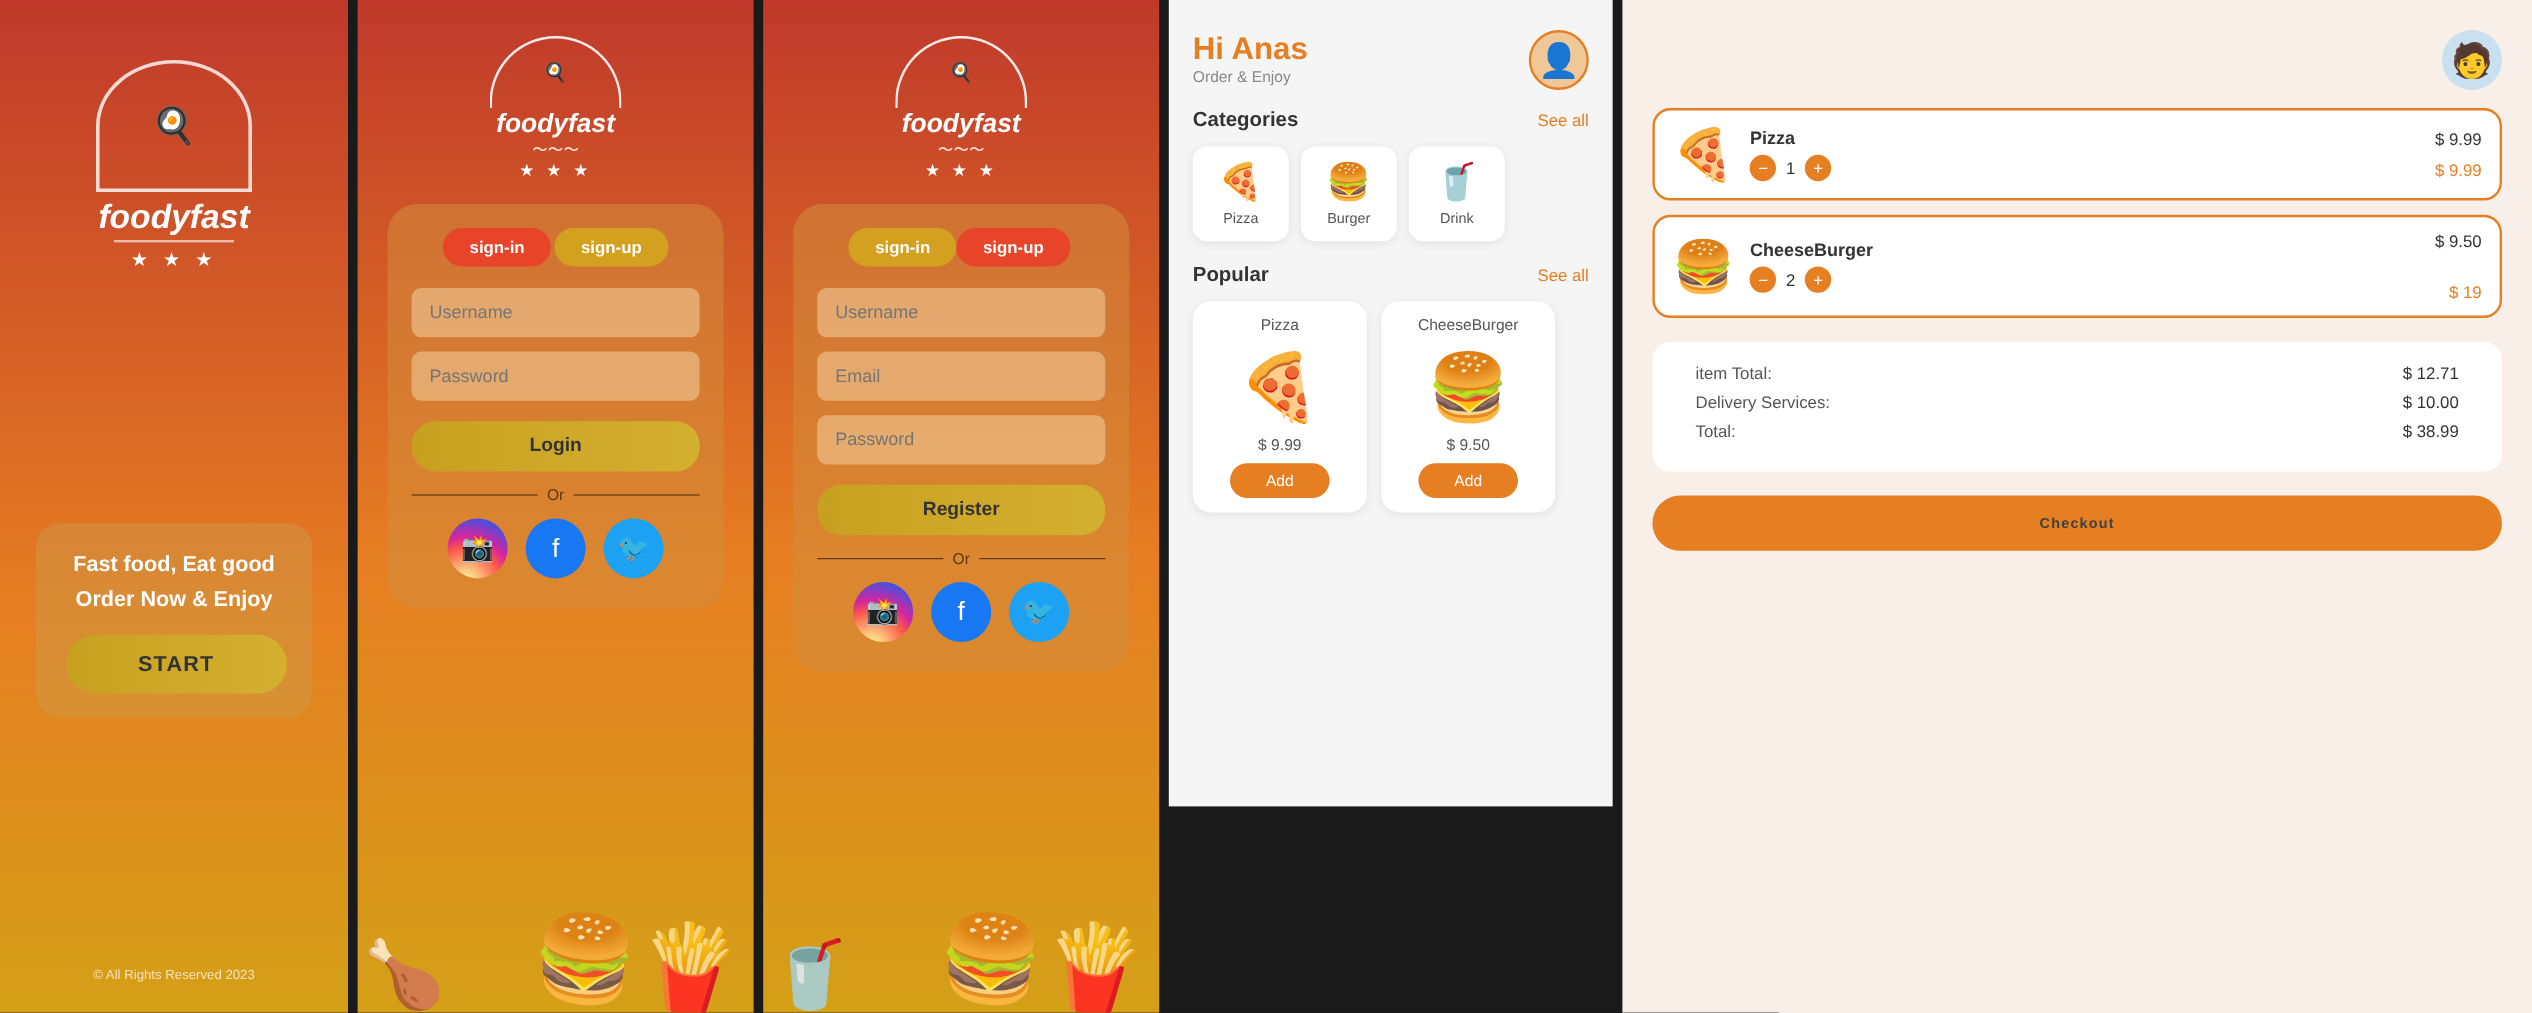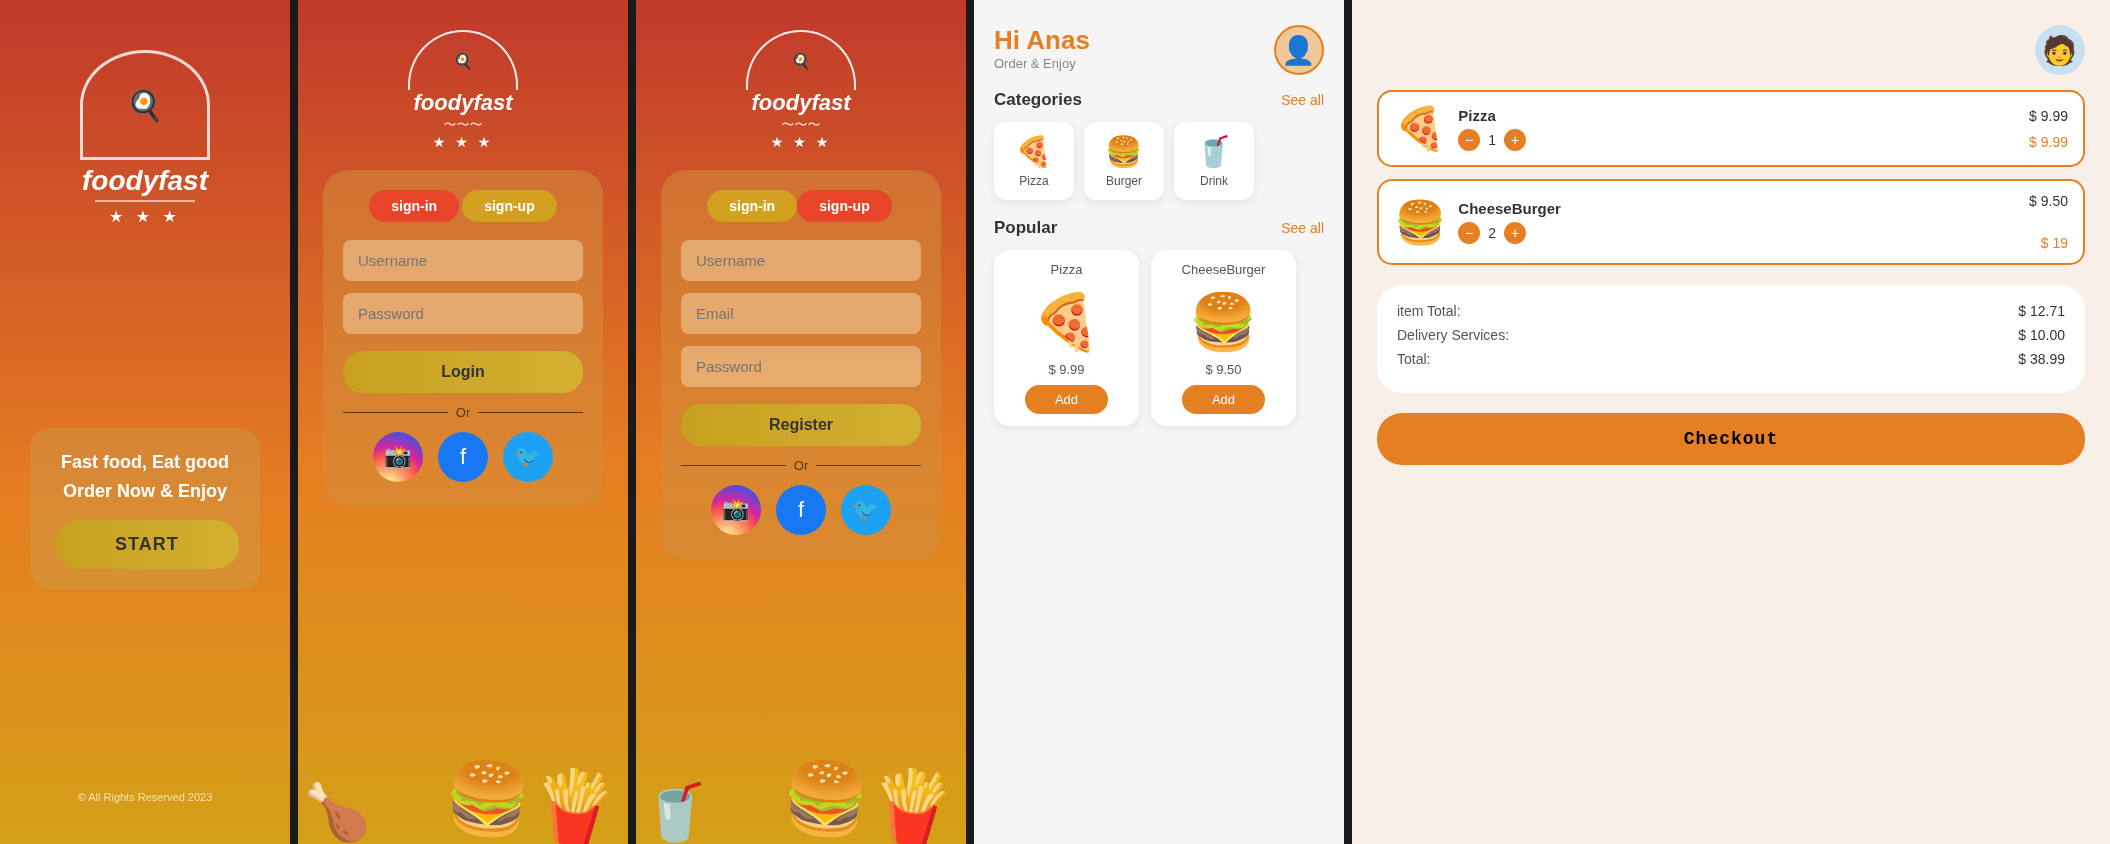--- a/index.html
+++ b/index.html
@@ -76,21 +76,21 @@
       font-size: 18px;
       font-weight: bold;
       color: #333;
       cursor: pointer;
       margin-top: 15px;
       letter-spacing: 1px;
     }
     .copyright {
       color: rgba(255,255,255,0.7);
       font-size: 11px;
-      margin-bottom: 21px;
+      margin-bottom: 5px;
     }
 
     
     .divider {
       width: 8px;
       background: #1a1a1a;
       height: 844px;
     }
 
     
@@ -243,21 +243,21 @@
       color: white;
     }
     .social-twitter {
       background: #1da1f2;
       color: white;
     }
 
     
     .screen4 {
       width: 370px;
-      height: 844px;
+      height: 672px;
       background: #f5f5f5;
       display: flex;
       flex-direction: column;
       padding: 25px 20px 15px;
       overflow-y: auto;
     }
     .screen4-header {
       display: flex;
       justify-content: space-between;
       align-items: flex-start;
@@ -450,22 +450,22 @@
       display: flex;
       align-items: center;
       justify-content: center;
     }
     .qty-val {
       font-size: 14px;
       color: #333;
     }
     .total-box {
       background: white;
-      border-radius: 25px;
-      padding: 18px 20px;
+      border-radius: 15px;
+      padding: 18px 36px;
       margin-top: 8px;
       margin-bottom: 20px;
     }
     .total-row {
       display: flex;
       justify-content: space-between;
       margin-bottom: 8px;
     }
     .total-label {
       font-size: 14px;
@@ -475,26 +475,25 @@
       font-size: 14px;
       color: #333;
       font-weight: 500;
     }
     .checkout-btn {
       background: #e67e22;
       border: none;
       border-radius: 25px;
       padding: 16px;
       width: 100%;
-      font-size: 18px;
-      font-weight: bold;
-      color: #000000;
+      font-size: 12px;
+      font-weight: bold;
+      color: #404040;
       cursor: pointer;
       letter-spacing: 1px;
-      font-family: Liberation Mono, monospace;
     }
   </style>
 </head>
 <body>
 
 <div class="screen1">
   <div class="logo-area">
     <div class="logo-circle">
       <span style="font-size:30px; color:white;">🍳</span>
     </div>

